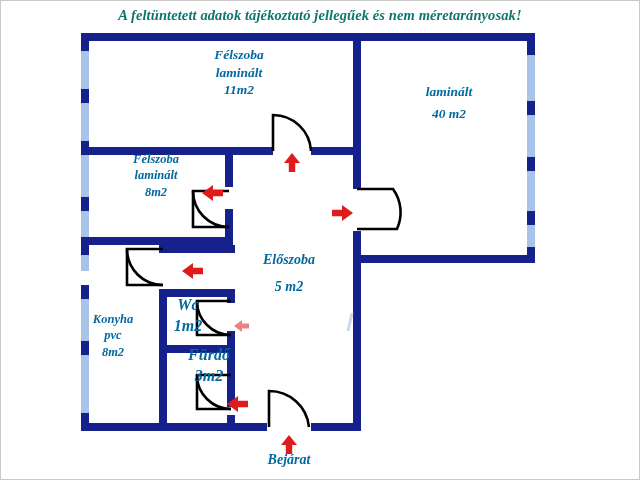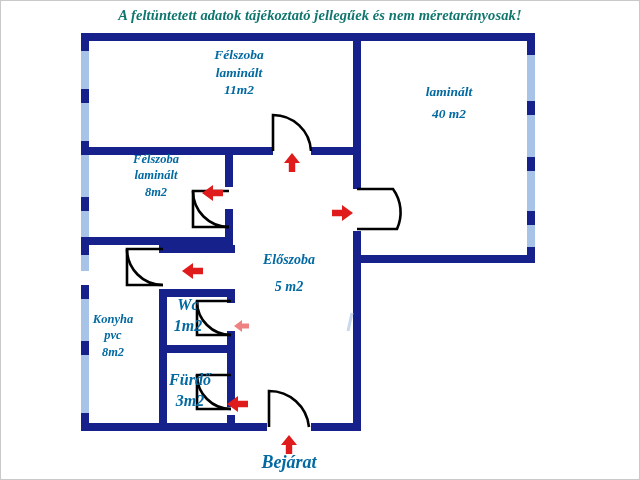--- a/index.html
+++ b/index.html
@@ -25,21 +25,21 @@
     position:absolute;
     font-style:italic;font-weight:bold;
     color:#0369a1;
     text-align:center;
     white-space:nowrap;
     line-height:1.30;
   }
   .lbl.r{font-size:13.5px;}
   .lbl.s{font-size:12.5px;}
   .lbl.xs{font-size:16px;}
-  .lbl.ent{font-size:18px;font-family:Liberation Serif, serif;}
+  .lbl.ent{font-size:14px;font-family:Liberation Serif, serif;}
   .lbl.hall{font-size:14px;line-height:1.9;}
 </style>
 </head>
 <body>
 
 <div id="frame">
 
   <div id="title">A feltüntetett adatok tájékoztató jellegűek és nem méretarányosak!</div>
 
   <svg id="plan" viewBox="0 0 638 478">
@@ -190,20 +190,20 @@
     <div>Konyha</div>
     <div>pvc</div>
     <div>8m2</div>
   </div>
 
   <div class="lbl xs" style="left:160px;top:294px;width:54px;">
     <div>Wc</div>
     <div>1m2</div>
   </div>
 
-  <div class="lbl xs" style="left:158px;top:369px;width:62px;">
+  <div class="lbl xs" style="left:158px;top:344px;width:62px;padding-left:19px;">
     <div>Fürdő</div>
     <div>3m2</div>
   </div>
 
   <div class="lbl ent" style="left:226px;top:450px;width:124px;">Bejárat</div>
 
 </div>
 
 </body></html>

